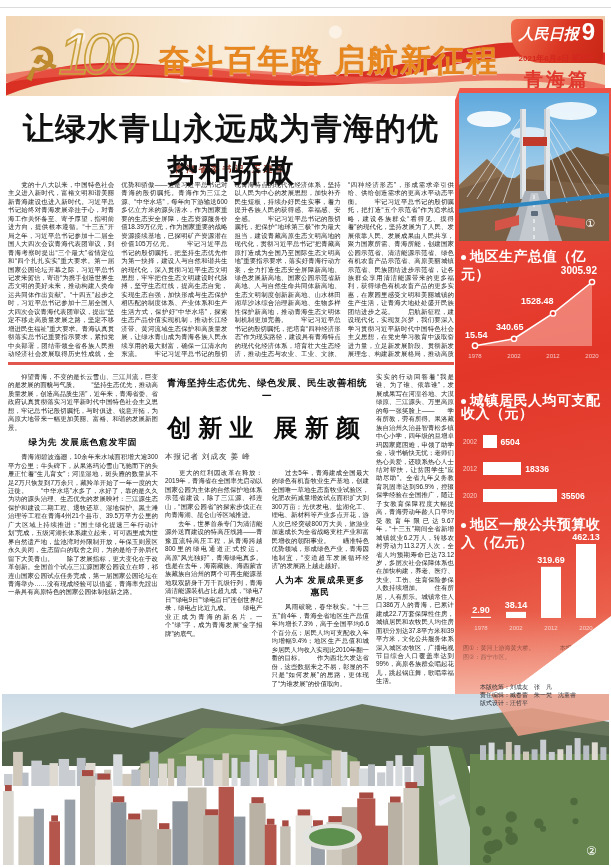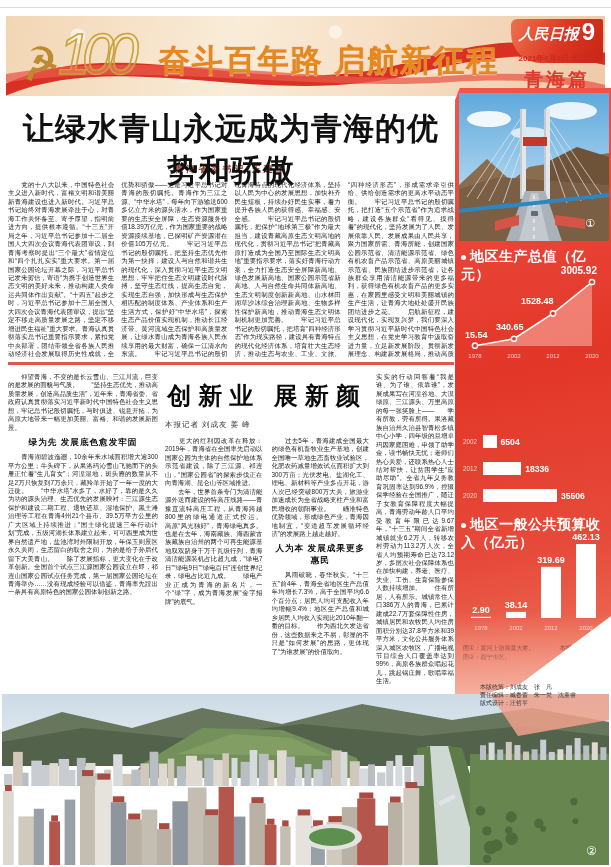--- a/index.html
+++ b/index.html
@@ -111,20 +111,21 @@
   </div>
   <div class="abs rule-red" data-interactable="false"></div>
 
   <div class="abs a2" data-interactable="false">
     <div class="a2-col1" data-interactable="false">
       <p data-interactable="false">　　仰望青海，不变的是长云雪山、三江川流，巨变的是发展的面貌与气质。　　“坚持生态优先，推动高质量发展，创造高品质生活”，近年来，青海省委、省政府认真贯彻落实习近平新时代中国特色社会主义思想，牢记总书记殷切嘱托，与时俱进、锐意开拓，为高原大地带来一幅更加美丽、富裕、和谐的发展新图景。</p>
       <div class="subhead" data-interactable="false">绿为先 发展底色愈发牢固</div>
       <p data-interactable="false">　　青海湖碧波迤逦，10余年来水域面积增大逾300平方公里；牛头碑下，从果洛玛沁雪山飞驰而下的头雁正忙着“生儿育女”；河湟湿地，斑头雁的数量从不足2万只恢复到7万余只，藏羚羊开始了一年一度的大迁徙。　　“中华水塔”水多了，水好了，靠的是久久为功的源头治理、生态优先的发展映衬：三江源生态保护和建设二期工程、退牧还草、湿地保护、黑土滩治理等工程在青海4州21个县市、39.5万平方公里的广大区域上持续推进；“国土绿化提速三年行动计划”完成，五级河湖长体系建立起来，可可西里成为世界自然遗产地，盐池湾对外限制开放，年保玉则景区永久关闭，生态留白的取舍之间，为的是给子孙后代留下大美青山。　　除了发展指标，更大变化在于改革创新。全国首个试点三江源国家公园设立在即，祁连山国家公园试点任务完成，第一届国家公园论坛在青海举办……没有现成经验可以借鉴，青海率先蹚出一条具有高原特色的国家公园体制创新之路。</p>
     </div>
     <div class="a2-center" data-interactable="false">
+      <div class="kicker" data-interactable="false">青海坚持生态优先、绿色发展、民生改善相统一</div>
       <div class="a2-title" data-interactable="false">创新业 展新颜</div>
       <div class="a2-byline" data-interactable="false">本报记者 刘成友 姜 峰</div>
       <div class="a2-subcols">
         <div data-interactable="false">
           <p data-interactable="false">　　更大的红利因改革在释放：2019年，青海省在全国率先启动以国家公园为主体的自然保护地体系示范省建设，除了三江源、祁连山，“国家公园省”的探索步伐正在向青海湖、昆仑山等区域推进。</p>
           <p data-interactable="false">　　去年，世界首条专门为清洁能源外送而建设的特高压线路——青豫直流特高压工程，从青海跨越800里的绿电通道正式投运。　　高原“风光独好”，青海绿电真多。也是在去年，海南藏族、海西蒙古族藏族自治州的两个可再生能源基地双双跻身千万千瓦级行列，青海清洁能源装机占比超九成，“绿电7日”“绿电9日”“绿电百日”连创世界纪录，绿电占比近九成。　　绿电产业正成为青海的新名片，一个“绿”字，成为青海发展“金字招牌”的底气。</p>
         </div>
         <div data-interactable="false">
           <p data-interactable="false">　　过去5年，青海建成全国最大的绿色有机畜牧业生产基地，创建全国唯一草地生态畜牧业试验区，化肥农药减量增效试点面积扩大到300万亩；光伏发电、盐湖化工、锂电、新材料等产业多点开花，游人次已经突破800万大关，旅游业加速成长为全省战略支柱产业和富民增收的朝阳事业。　　瞄准特色优势领域，形成绿色产业，青海因地制宜，“变道超车发展循环经济”的发展路上越走越好。</p>
           <div class="subhead" data-interactable="false">人为本 发展成果更多惠民</div>
@@ -193,20 +194,23 @@
         <text x="2" y="78" fill="#fff" font-size="9" font-weight="bold" text-anchor="start" font-family="Liberation Sans,sans-serif">15.54</text>
         <text x="33" y="70" fill="#fff" font-size="9" font-weight="bold" text-anchor="start" font-family="Liberation Sans,sans-serif">340.65</text>
         <text x="58" y="44" fill="#fff" font-size="9" font-weight="bold" text-anchor="start" font-family="Liberation Sans,sans-serif">1528.48</text>
         <text x="134" y="14" fill="#fff" font-size="10" font-weight="bold" text-anchor="end" font-family="Liberation Sans,sans-serif">3005.92</text>
         <text x="12" y="98" fill="rgba(255,255,255,0.72)" font-size="6" text-anchor="middle" font-family="Liberation Sans,sans-serif">1978</text>
         <text x="51" y="98" fill="rgba(255,255,255,0.72)" font-size="6" text-anchor="middle" font-family="Liberation Sans,sans-serif">2002</text>
         <text x="90" y="98" fill="rgba(255,255,255,0.72)" font-size="6" text-anchor="middle" font-family="Liberation Sans,sans-serif">2012</text>
         <text x="129" y="98" fill="rgba(255,255,255,0.72)" font-size="6" text-anchor="middle" font-family="Liberation Sans,sans-serif">2020</text>
       </svg>
 
+    <div class="chart-title" style="top:306px;line-height:13px;" data-interactable="false">
+      <span class="dot" data-interactable="false"></span><span>城镇居民人均可支配收入（元）</span>
+    </div>
     <div class="c2rows" id="chart2" data-interactable="false">
         <div class="c2row" data-interactable="false">
           <span class="c2year">2002</span>
           <div class="c2bar" style="width: 13.5553px;"></div>
           <span class="c2val">6504</span>
         </div>
         <div class="c2row" data-interactable="false">
           <span class="c2year">2012</span>
           <div class="c2bar" style="width: 38.2151px;"></div>
           <span class="c2val">18336</span>

